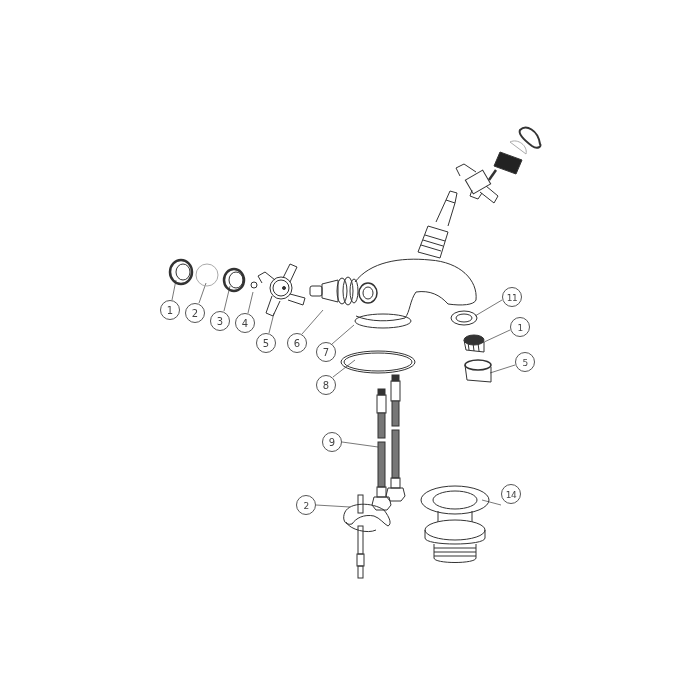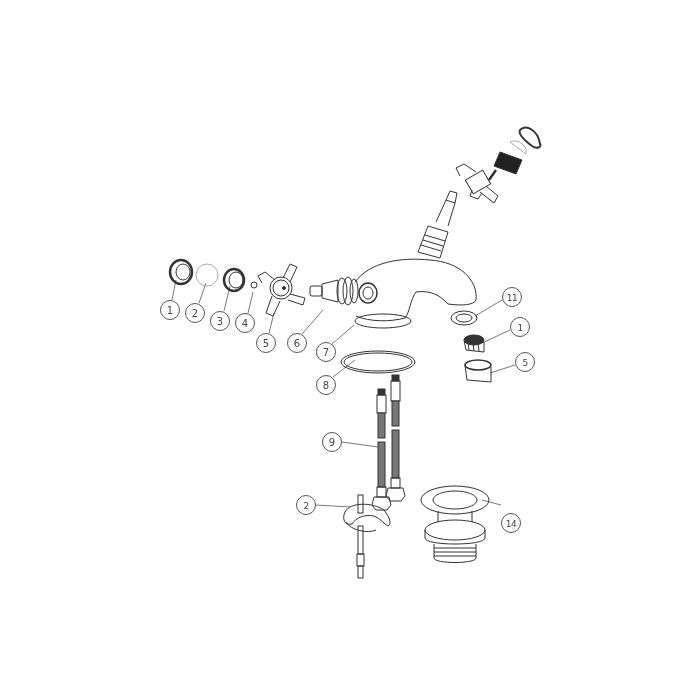--- a/index.html
+++ b/index.html
@@ -162,13 +162,13 @@
 <div class="callout" style="left:245px;top:323px">4</div>
 <div class="callout" style="left:266px;top:343px">5</div>
 <div class="callout" style="left:297px;top:343px">6</div>
 <div class="callout" style="left:326px;top:352px">7</div>
 <div class="callout" style="left:326px;top:385px">8</div>
 <div class="callout" style="left:332px;top:442px">9</div>
 <div class="callout wide" style="left:306px;top:505px">2</div>
 <div class="callout wide" style="left:512px;top:297px">11</div>
 <div class="callout wide" style="left:520px;top:327px">1</div>
 <div class="callout wide" style="left:525px;top:362px">5</div>
-<div class="callout wide" style="left:511px;top:523px">14</div>
+<div class="callout wide" style="left:511px;top:494px">14</div>
 
 </body></html>

